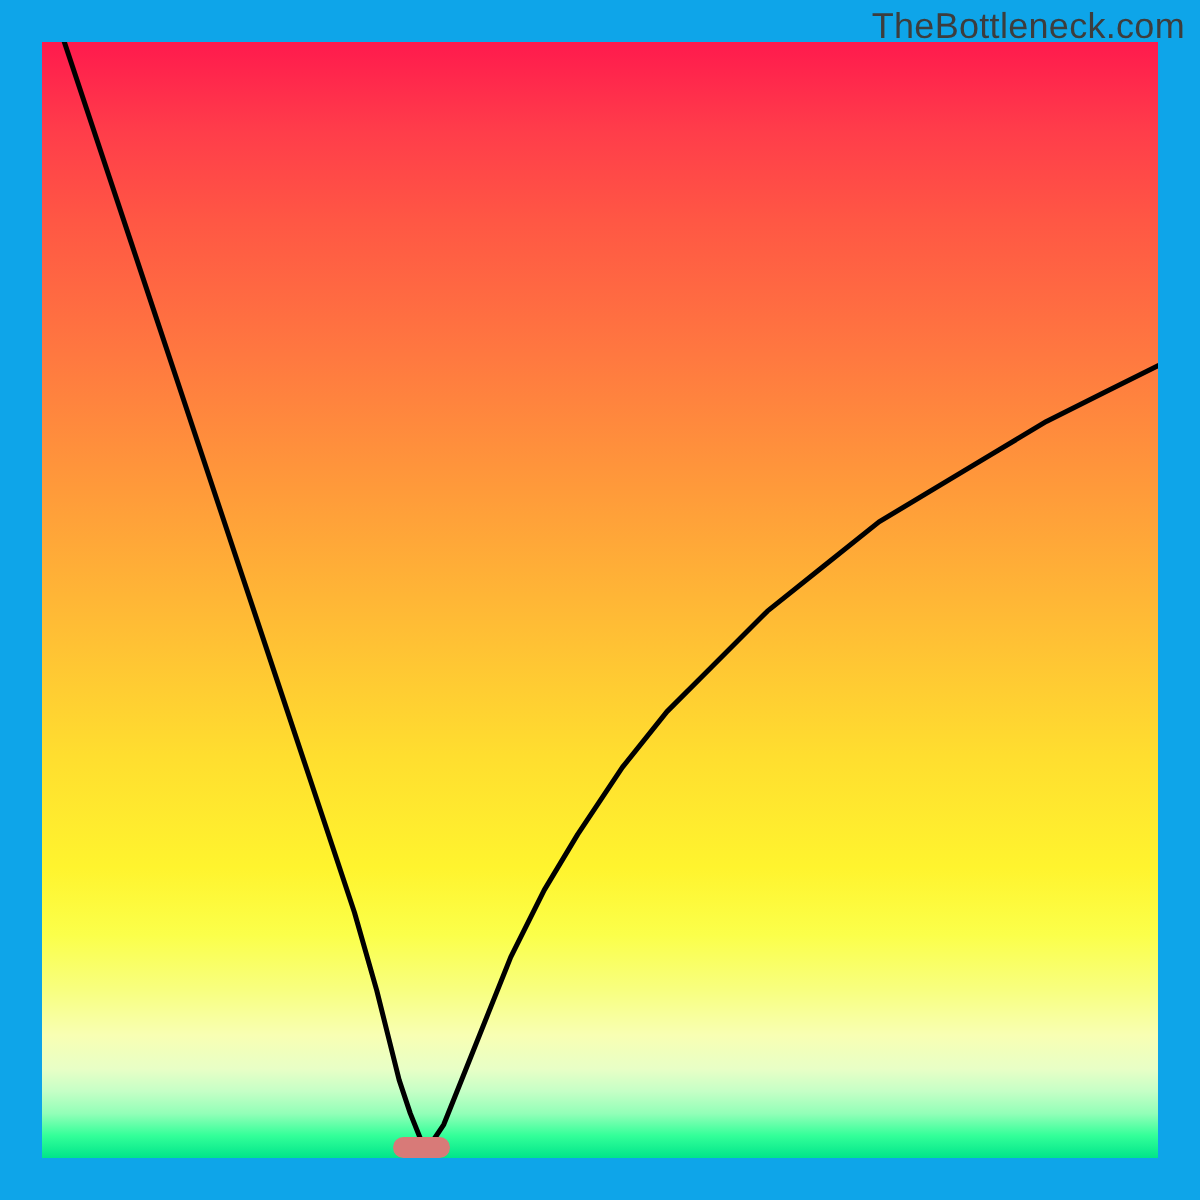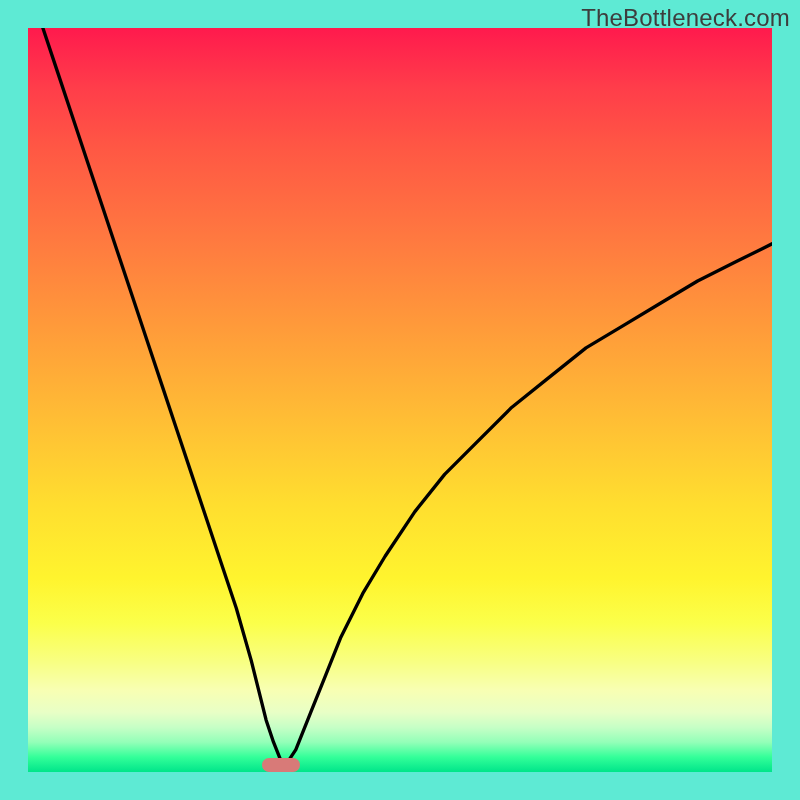--- a/index.html
+++ b/index.html
@@ -6,21 +6,21 @@
     margin: 0;
     padding: 0;
     width: 800px;
     height: 800px;
     overflow: hidden;
     font-family: Arial, Helvetica, sans-serif;
   }
   .outer {
     width: 800px;
     height: 800px;
-    background: #5eead4;
+    background: #0ea5e9;
     position: relative;
   }
   .plot {
     position: absolute;
     left: 28px;
     top: 28px;
     width: 744px;
     height: 744px;
     overflow: hidden;
   }

